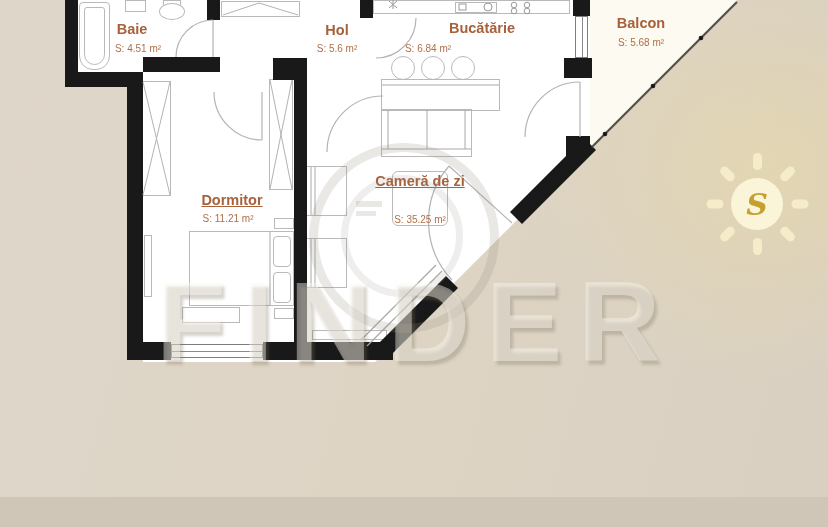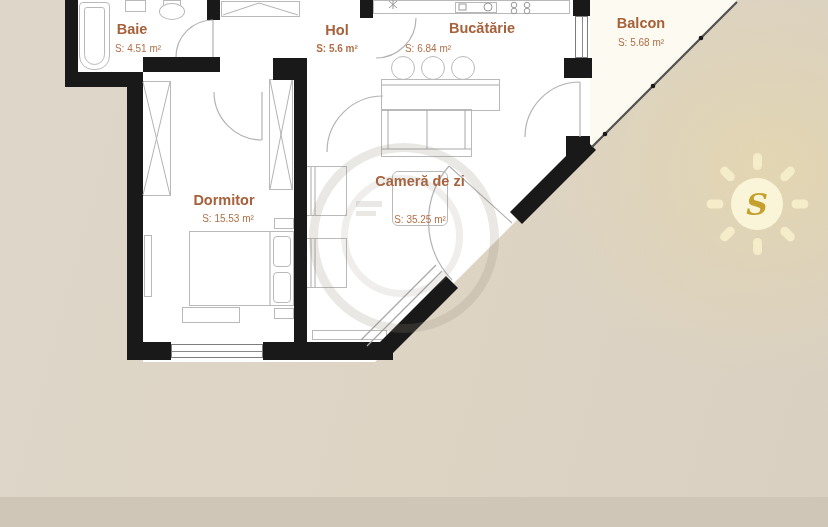--- a/index.html
+++ b/index.html
@@ -12,21 +12,21 @@
   }
   .abs{position:absolute;}
   .white{background:#ffffff;}
   .w{position:absolute;background:#191919;}
   .f{position:absolute;border:1px solid #b9b9b9;background:#fff;box-sizing:border-box;}
   .fo{position:absolute;border:1px solid #b9b9b9;background:transparent;box-sizing:border-box;}
   .room-name{position:absolute;transform:translateX(-50%);color:#a7613b;font-weight:bold;
              font-size:14.5px;line-height:18px;text-align:center;white-space:nowrap;}
   .room-area{position:absolute;transform:translateX(-50%);color:#b06f47;font-size:10px;
              line-height:15px;text-align:center;white-space:nowrap;}
-  .wrap{white-space:normal;width:96px;}
+  .wrap{white-space:normal;width:96px;text-decoration:underline;}
   svg.overlay{position:absolute;left:0;top:0;pointer-events:none;}
   .wm-text{position:absolute;left:156px;top:256px;font-size:114px;font-weight:bold;
            letter-spacing:16px;color:rgba(253,250,244,.42);
            text-shadow:3px 4px 3px rgba(122,108,88,.30);}
   .wm-ring{position:absolute;border-radius:50%;border:9px solid rgba(150,142,126,.20);}
   .wm-ring.inner{border-width:7px;border-color:rgba(150,142,126,.15);}
   .wm-bar{position:absolute;background:rgba(150,142,126,.20);}
   .sun-circle{position:absolute;left:731px;top:178px;width:52px;height:52px;border-radius:50%;
               background:#faf4d8;display:flex;align-items:center;justify-content:center;}
   .sun-letter{font-family:"DejaVu Serif",serif;font-style:italic;font-weight:bold;
@@ -169,38 +169,39 @@
       <line x1="389" y1="1" x2="397" y2="8"></line>
         <line x1="397" y1="1" x2="389" y2="8"></line>
       <line x1="393" y1="0" x2="393" y2="9"></line>
     </g>
   </svg>
 
   <div class="room-name" style="left:132px;top:20px;">Baie</div>
   <div class="room-area" style="left:138px;top:41px;">S: 4.51 m²</div>
 
   <div class="room-name" style="left:337px;top:21px;">Hol</div>
-  <div class="room-area" style="left:337px;top:41px;font-weight:bold;">S: 5.6 m²</div>
+  <div class="room-area" style="left:337px;top:41px;">S: 5.6 m²</div>
 
   <div class="room-name" style="left:441px;top:19px;margin-left:41px;">Bucătărie</div>
   <div class="room-area" style="left:428px;top:41px;">S: 6.84 m²</div>
 
   <div class="room-name" style="left:641px;top:14px;">Balcon</div>
   <div class="room-area" style="left:641px;top:35px;">S: 5.68 m²</div>
 
-  <div class="room-name" style="left:224px;top:191px;">Dormitor</div>
-  <div class="room-area" style="left:228px;top:211px;">S: 15.53 m²</div>
+  <div class="room-name" style="left:232px;top:191px;text-decoration:underline;">Dormitor</div>
+  <div class="room-area" style="left:228px;top:211px;">S: 11.21 m²</div>
 
   <div class="room-name wrap" style="left:420px;top:172px;">Cameră de zi</div>
   <div class="room-area" style="left:420px;top:212px;">S: 35.25 m²</div>
 
   <div class="wm-ring" style="left:309px;top:143px;width:172px;height:172px;"></div>
   <div class="wm-ring inner" style="left:341px;top:175px;width:108px;height:108px;"></div>
   <div class="wm-bar" style="left:356px;top:201px;width:26px;height:6px;"></div>
   <div class="wm-bar" style="left:356px;top:211px;width:20px;height:5px;"></div>
+  <div class="wm-text">FINDER</div>
 
   <div>
     <div class="abs" style="left:757px;top:204px;">
       <div class="ray" style="transform:rotate(0deg);transform-origin:4.5px 51px;"></div>
       <div class="ray" style="transform:rotate(45deg);transform-origin:4.5px 51px;"></div>
       <div class="ray" style="transform:rotate(90deg);transform-origin:4.5px 51px;"></div>
       <div class="ray" style="transform:rotate(135deg);transform-origin:4.5px 51px;"></div>
       <div class="ray" style="transform:rotate(180deg);transform-origin:4.5px 51px;"></div>
       <div class="ray" style="transform:rotate(225deg);transform-origin:4.5px 51px;"></div>
       <div class="ray" style="transform:rotate(270deg);transform-origin:4.5px 51px;"></div>

